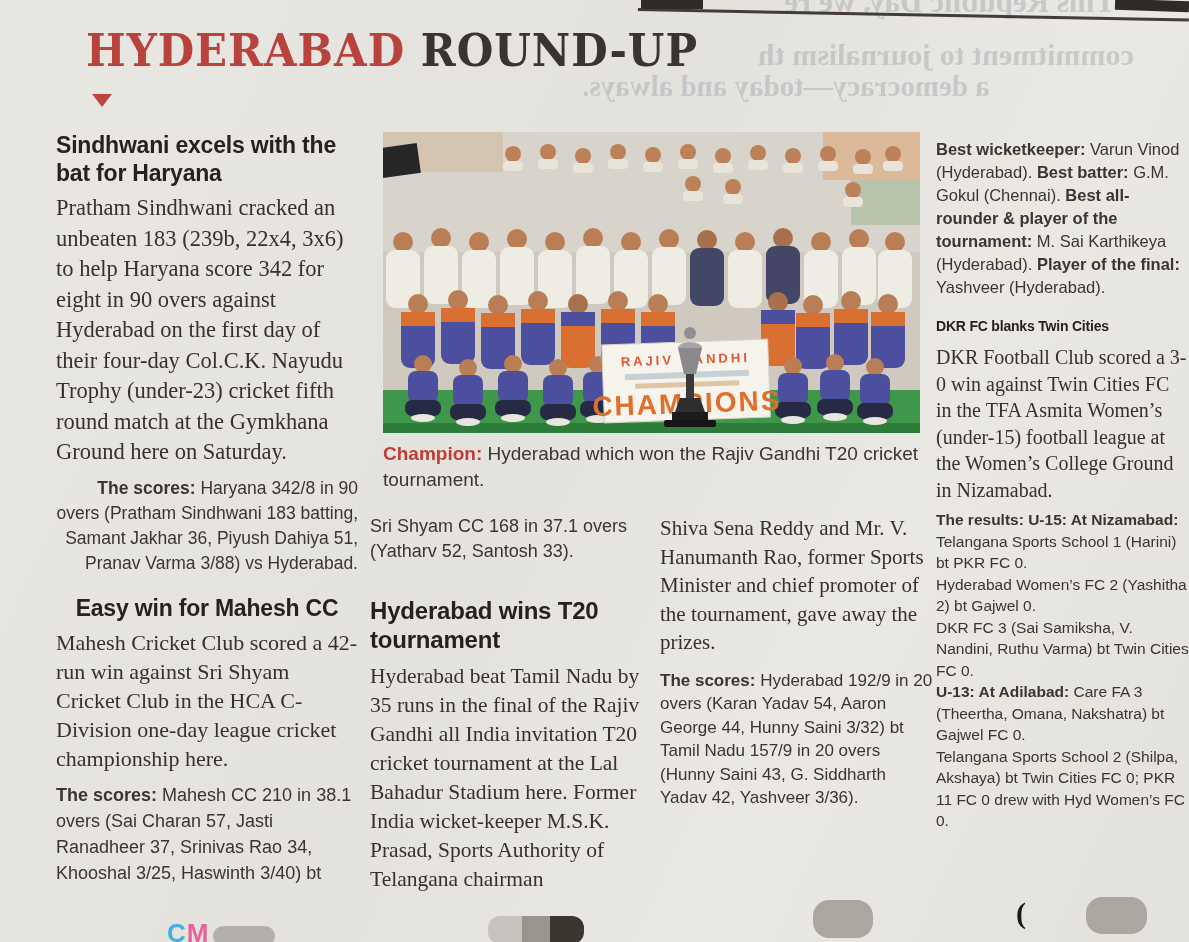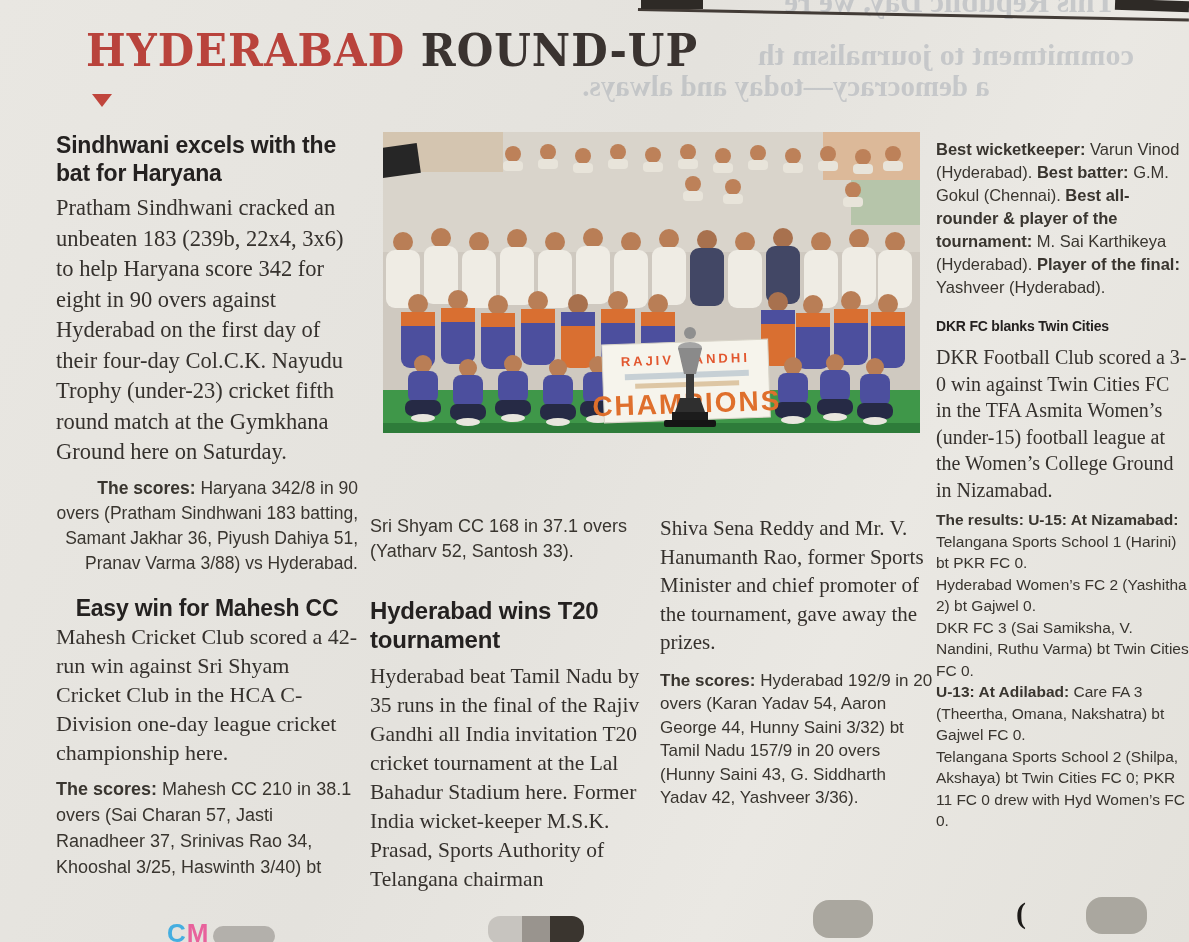--- a/index.html
+++ b/index.html
@@ -50,21 +50,21 @@
   <div class="abs masthead">
     <span class="mast-red">HYDERABAD</span><span class="mast-dark"> ROUND-UP</span>
   </div>
   <div class="abs tri"></div>
 
   <div class="abs" style="left:56px;top:131px;width:302px;">
     <div class="h-story">Sindhwani excels with the bat for Haryana</div>
     <div class="body-serif" style="margin-top:6px;">Pratham Sindhwani cracked an unbeaten 183 (239b, 22x4, 3x6) to help Haryana score 342 for eight in 90 overs against Hyderabad on the first day of their four-day Col.C.K. Nayudu Trophy (under-23) cricket fifth round match at the Gymkhana Ground here on Saturday.</div>
     <div class="note rich" style="margin-top:8px;text-align:right;"><span class="b">The scores: </span><span>Haryana 342/8 in 90 overs (Pratham Sindhwani 183 batting, Samant Jakhar 36, Piyush Dahiya 51, Pranav Varma 3/88) vs Hyderabad.</span></div>
     <div class="h-story" style="margin-top:18px;text-align:center;">Easy win for Mahesh CC</div>
-    <div class="body-serif" style="margin-top:0;font-size:22px;line-height:29px;">Mahesh Cricket Club scored a 42-run win against Sri Shyam Cricket Club in the HCA C-Division one-day league cricket championship here.</div>
+    <div class="body-serif" style="margin-top:6px;font-size:22px;line-height:29px;">Mahesh Cricket Club scored a 42-run win against Sri Shyam Cricket Club in the HCA C-Division one-day league cricket championship here.</div>
     <div class="note rich" style="margin-top:9px;font-size:18px;line-height:26px;"><span class="b">The scores: </span><span>Mahesh CC 210 in 38.1 overs (Sai Charan 57, Jasti Ranadheer 37, Srinivas Rao 34, Khooshal 3/25, Haswinth 3/40) bt</span></div>
   </div>
 
   <div class="abs photo-frame">
     <svg width="537" height="301" viewBox="0 0 537 301" xmlns="http://www.w3.org/2000/svg">
       <defs>
         <g id="face">
             <circle r="8" fill="#bd8159"></circle>
             <rect x="-10" y="7" width="20" height="10" rx="4" fill="#e8e4da"></rect>
           </g>
@@ -171,20 +171,23 @@
         <ellipse cx="307" cy="216" rx="12" ry="6" fill="#a5a5a5"></ellipse>
         <path d="M295,216 L319,216 L313,242 L301,242 Z" fill="#8a8a8a"></path>
         <rect x="303" y="242" width="8" height="24" fill="#3a3a3a"></rect>
         <path d="M297,266 L317,266 L322,280 L292,280 Z" fill="#2f2f2f"></path>
         <rect x="289" y="280" width="36" height="8" fill="#1c1c1c"></rect>
         <rect x="281" y="288" width="52" height="7" rx="2" fill="#151515"></rect>
       </g>
     </svg>
   </div>
 
+  <div class="abs caption" style="left:383px;top:441px;width:548px;">
+    <span class="cap-label">Champion:</span><span> Hyderabad which won the Rajiv Gandhi T20 cricket tournament.</span>
+  </div>
 
   <div class="abs" style="left:370px;top:514px;width:292px;">
     <div class="note" style="font-size:18px;line-height:25px;">Sri Shyam CC 168 in 37.1 overs (Yatharv 52, Santosh 33).</div>
     <div class="h-story" style="margin-top:32px;font-size:24px;line-height:29px;">Hyderabad wins T20 tournament</div>
     <div class="body-serif" style="margin-top:8px;font-size:21.5px;line-height:29px;">Hyderabad beat Tamil Nadu by 35 runs in the final of the Rajiv Gandhi all India invitation T20 cricket tournament at the Lal Bahadur Stadium here. Former India wicket-keeper M.S.K. Prasad, Sports Authority of Telangana chairman</div>
   </div>
 
   <div class="abs" style="left:660px;top:514px;width:276px;">
     <div class="body-serif" style="font-size:21px;line-height:28.5px;">Shiva Sena Reddy and Mr. V. Hanumanth Rao, former Sports Minister and chief promoter of the tournament, gave away the prizes.</div>
     <div class="note rich" style="margin-top:12px;font-size:17px;line-height:23.5px;"><span class="b">The scores: </span><span>Hyderabad 192/9 in 20 overs (Karan Yadav 54, Aaron George 44, Hunny Saini 3/32) bt Tamil Nadu 157/9 in 20 overs (Hunny Saini 43, G. Siddharth Yadav 42, Yashveer 3/36).</span></div>

